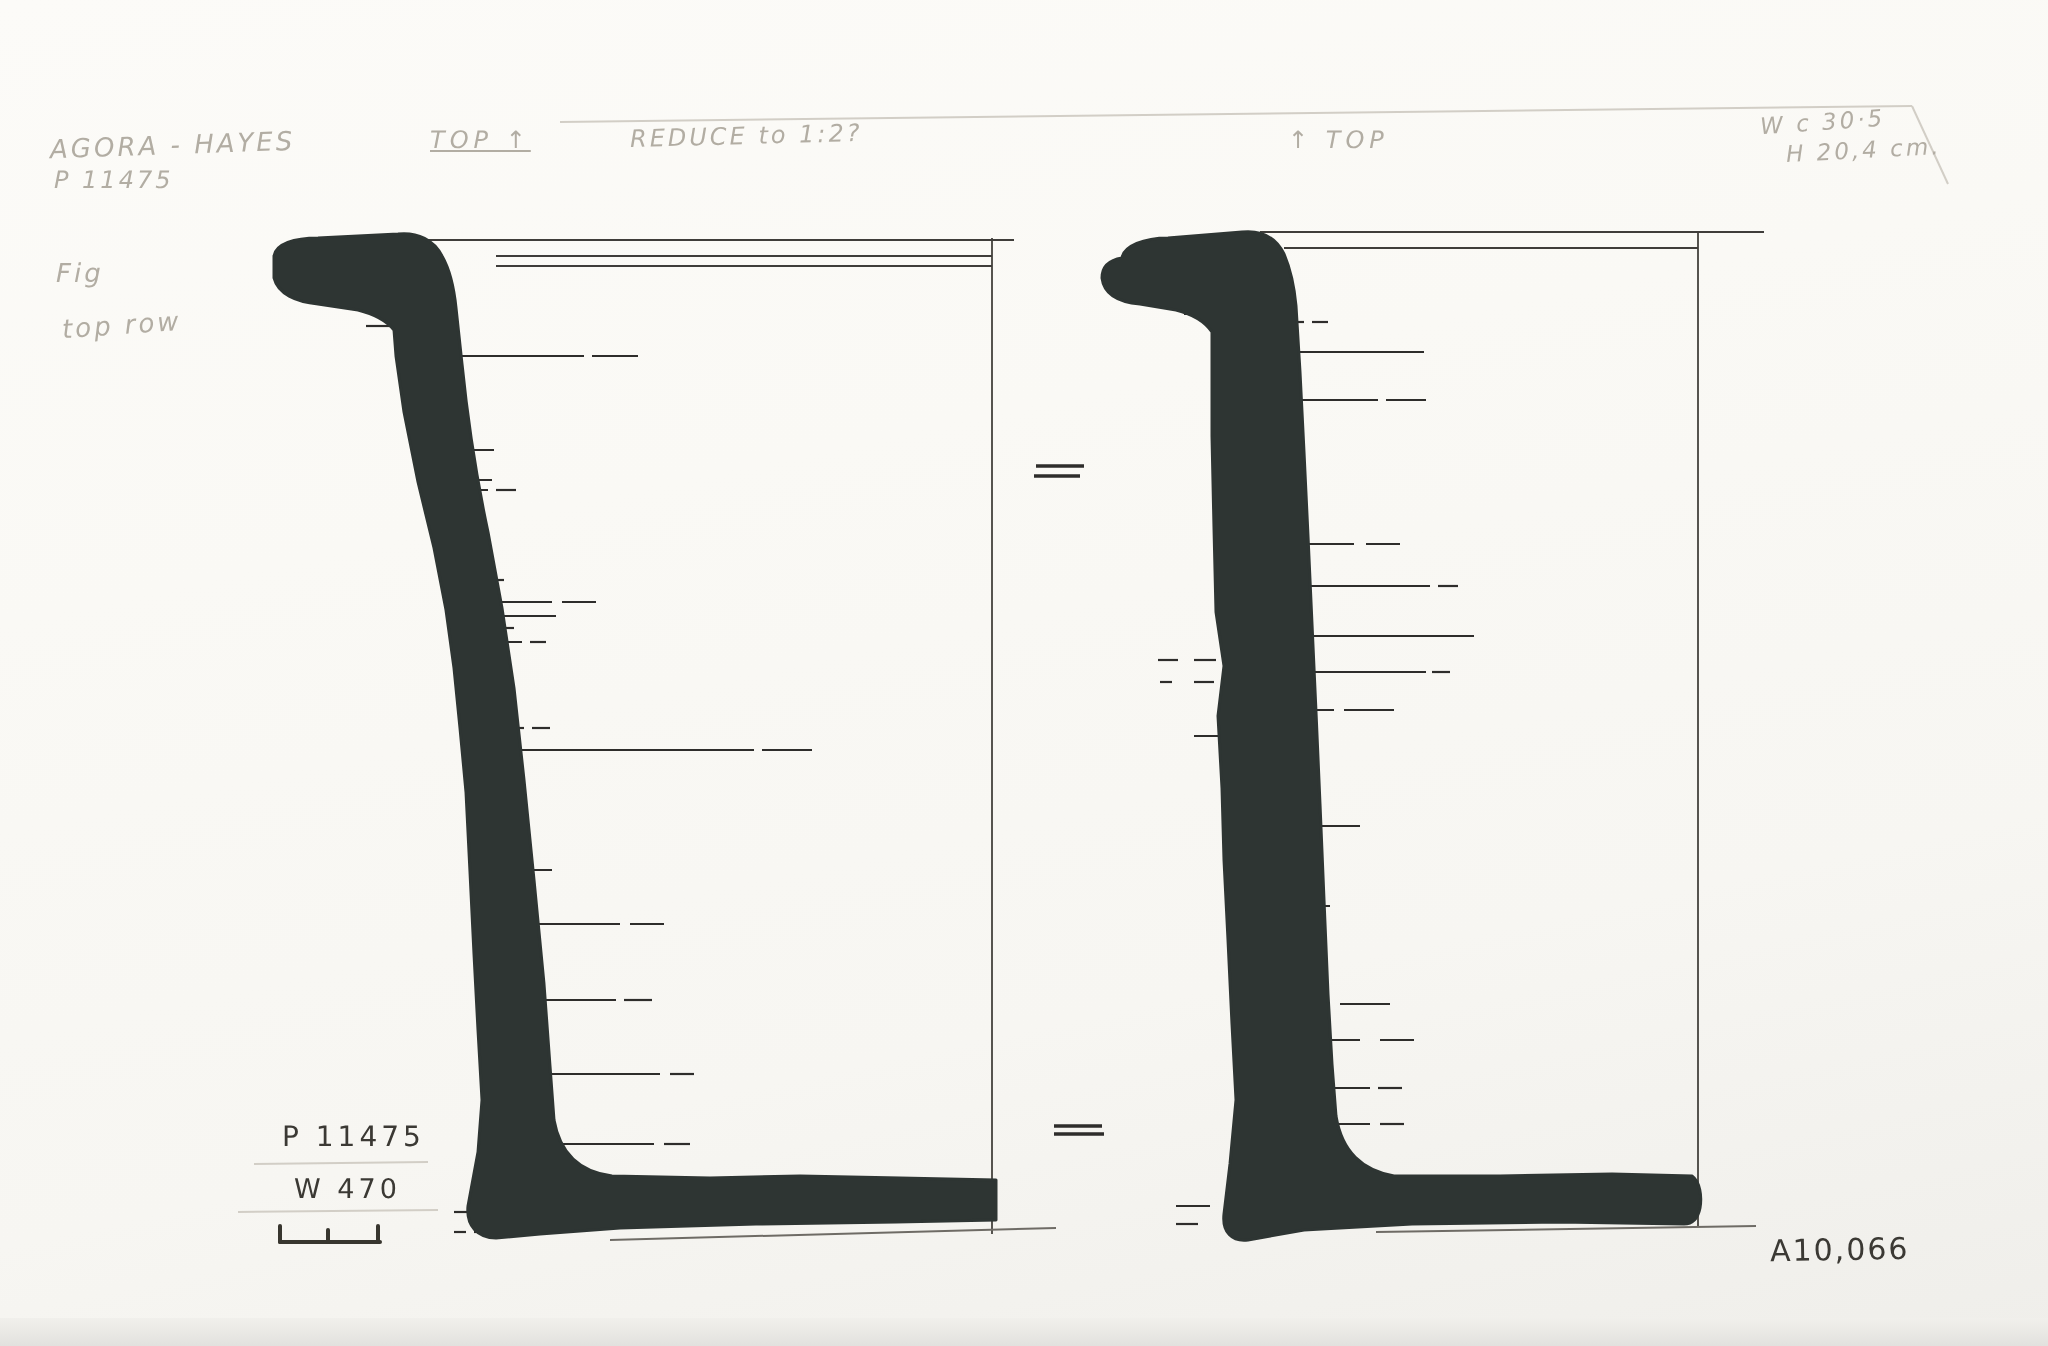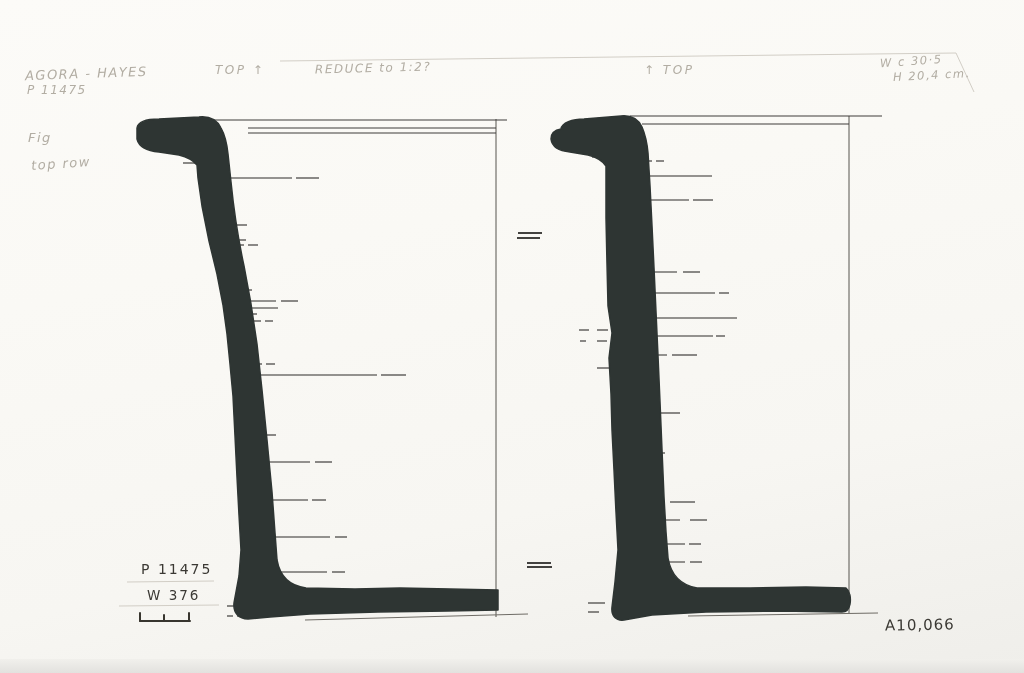--- a/index.html
+++ b/index.html
@@ -28,21 +28,21 @@
 
   .note{position:absolute;white-space:pre;pointer-events:none;}
   .pencil{
     color:#b2ada3;font-style:italic;letter-spacing:1.5px;font-size:12px;
   }
   .ink{
     color:#3b3934;letter-spacing:2px;font-size:14px;font-weight:500;
   }
   .t-agora{left:25px;top:66px;font-size:13px;transform:rotate(-2deg);}
   .t-p11475{left:27px;top:83px;}
-  .t-topL{left:215px;top:63px;letter-spacing:2.5px;}
+  .t-topL{left:215px;top:63px;letter-spacing:2.5px;text-decoration:underline;}
   .t-reduce{left:315px;top:61px;transform:rotate(-1.5deg);}
   .t-topR{left:644px;top:63px;letter-spacing:2.5px;}
   .t-w{left:880px;top:54px;font-size:11.5px;transform:rotate(-4deg);}
   .t-h{left:893px;top:68px;font-size:11.5px;transform:rotate(-3deg);}
   .t-fig{left:28px;top:130px;font-size:13px;font-style:italic;}
   .t-toprow{left:31px;top:156px;font-size:13px;transform:rotate(-4deg);}
   .t-pInv{left:141px;top:561px;}
   .t-w261{left:147px;top:587px;font-size:13.5px;}
   .t-neg{left:885px;top:616px;font-size:15px;letter-spacing:1px;transform:rotate(-1deg);}
 </style>
@@ -157,17 +157,17 @@
   <div class="note pencil t-p11475">P 11475</div>
   <div class="note pencil t-topL">TOP ↑</div>
   <div class="note pencil t-reduce">REDUCE to 1:2?</div>
   <div class="note pencil t-topR">↑ TOP</div>
   <div class="note pencil t-w">W c 30·5</div>
   <div class="note pencil t-h">H 20,4 cm.</div>
   <div class="note pencil t-fig">Fig</div>
   <div class="note pencil t-toprow">top row</div>
 
   <div class="note ink t-pInv">P 11475</div>
-  <div class="note ink t-w261">W 376</div>
+  <div class="note ink t-w261">W 470</div>
   <div class="note ink t-neg">A10,066</div>
 
   <div class="scan-bottom-edge"></div>
 </div>
 
 </body></html>

